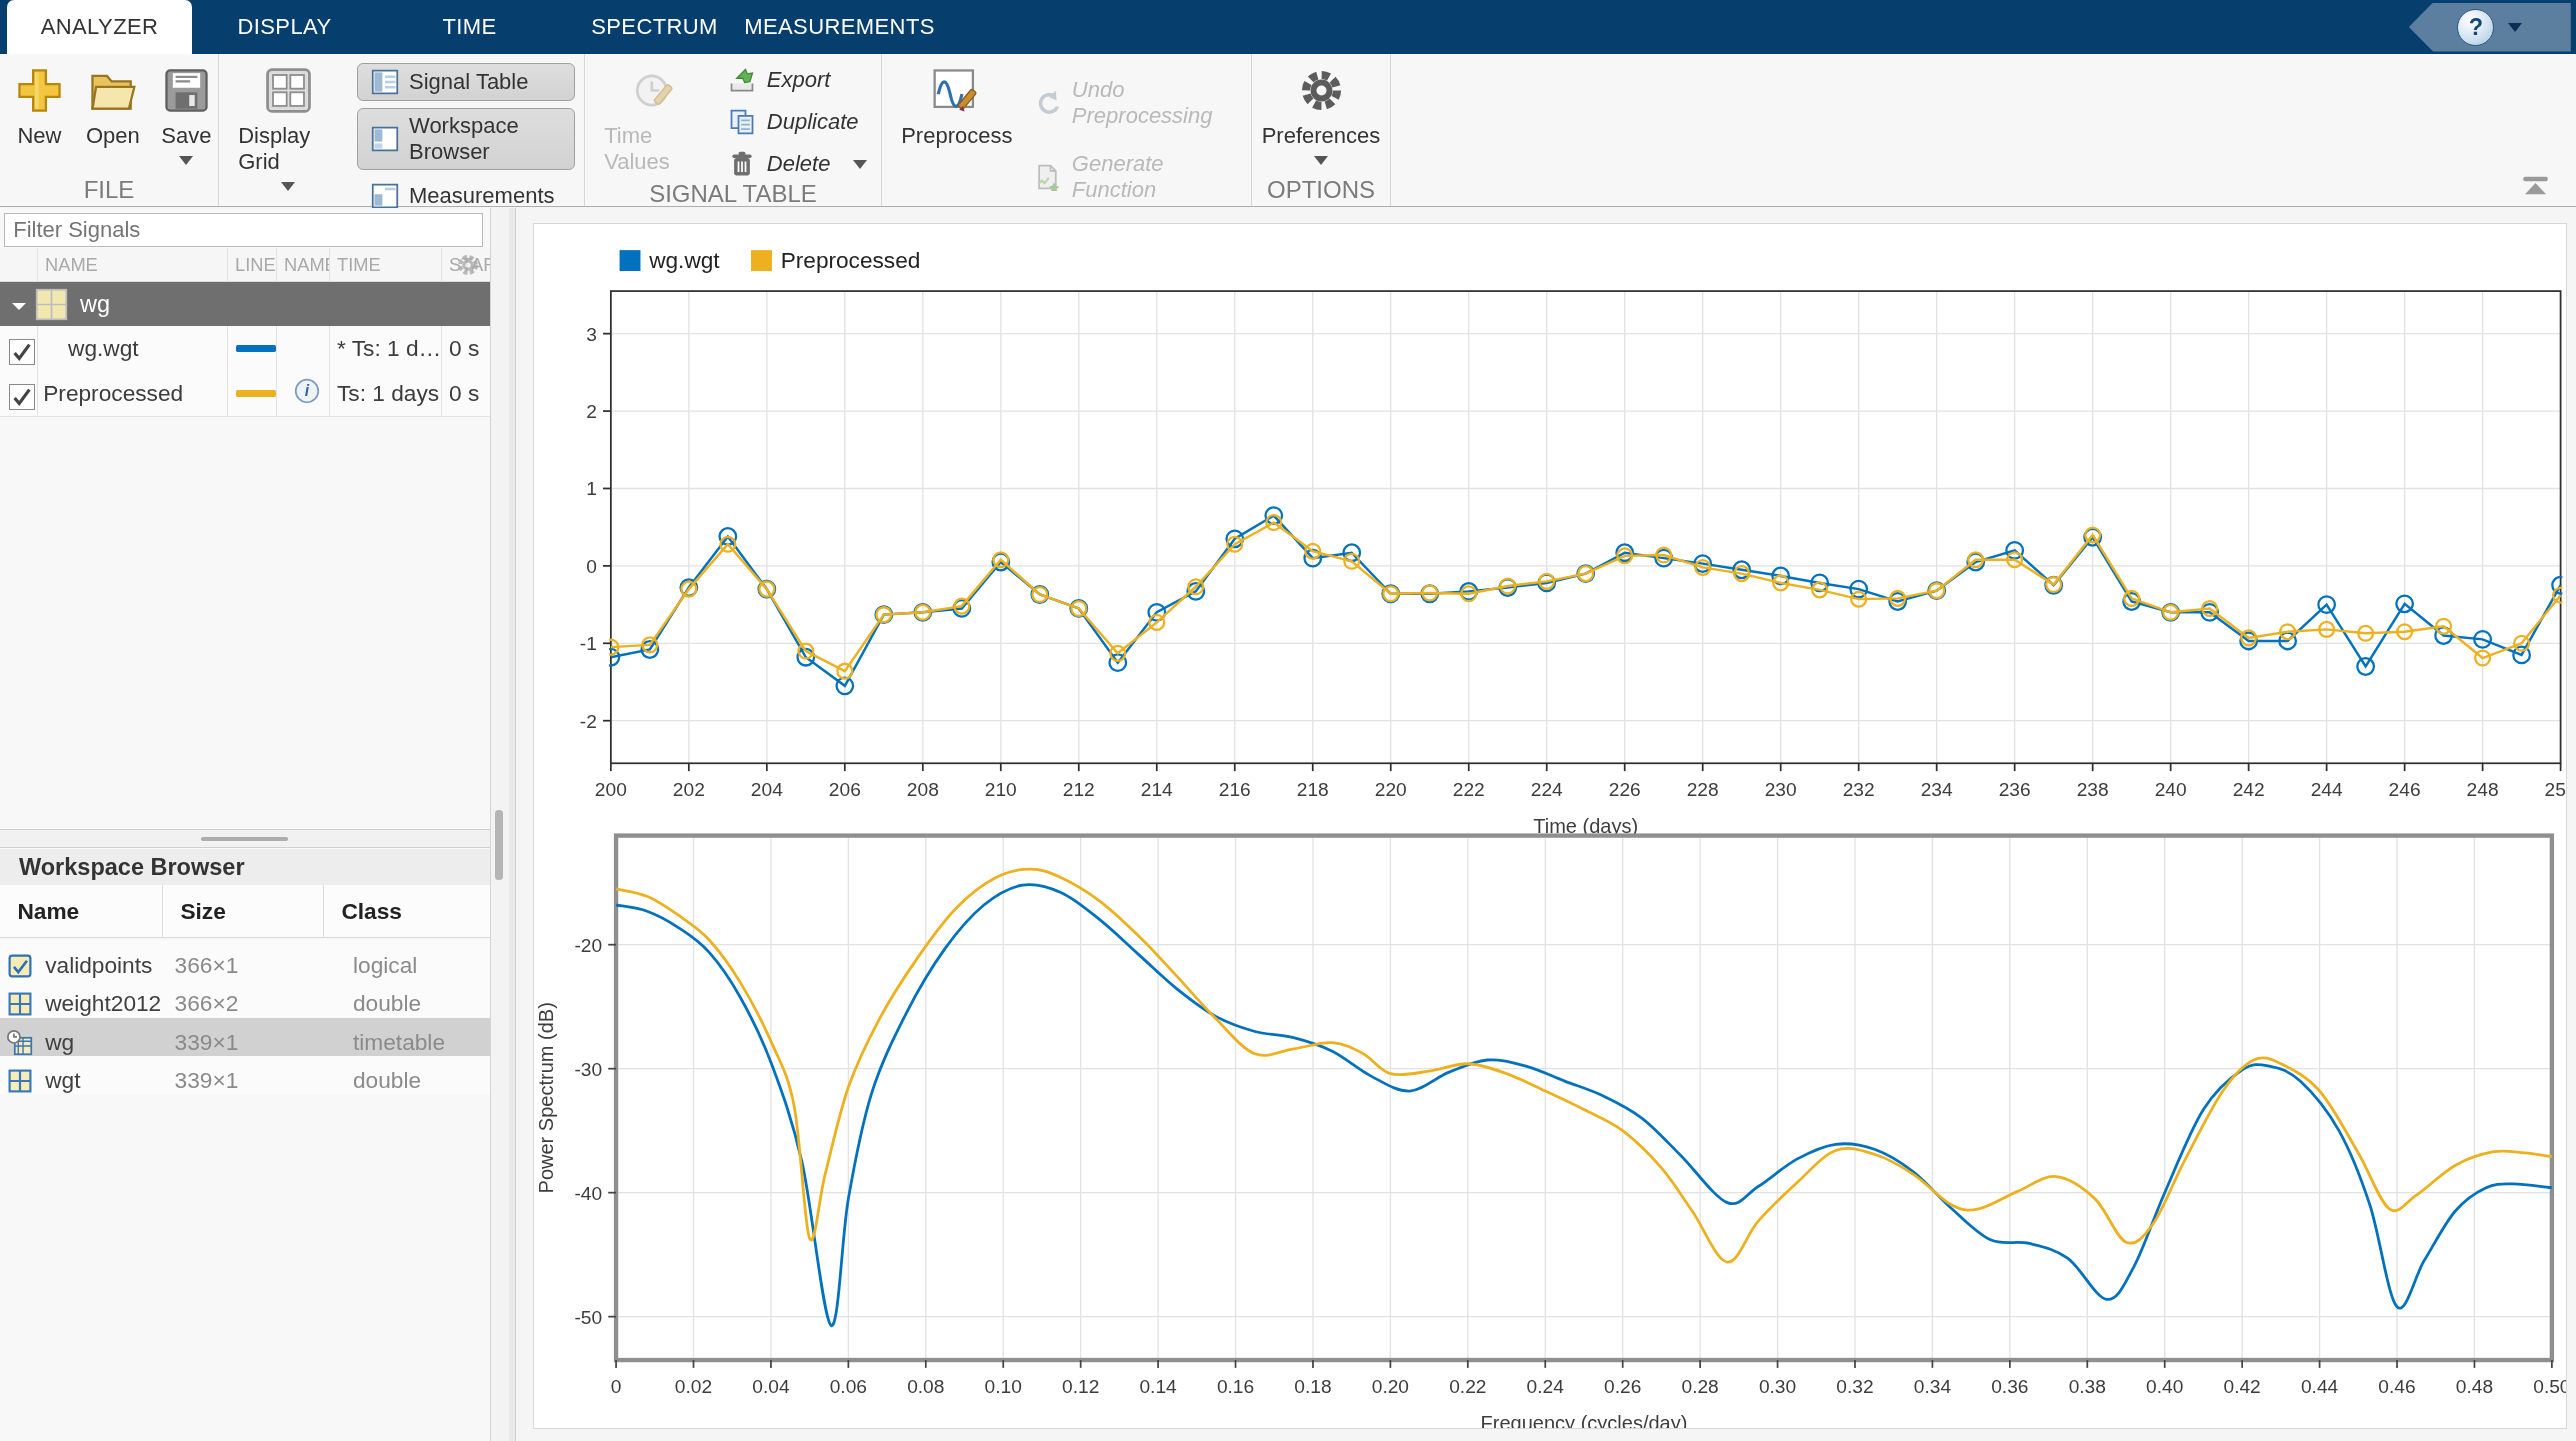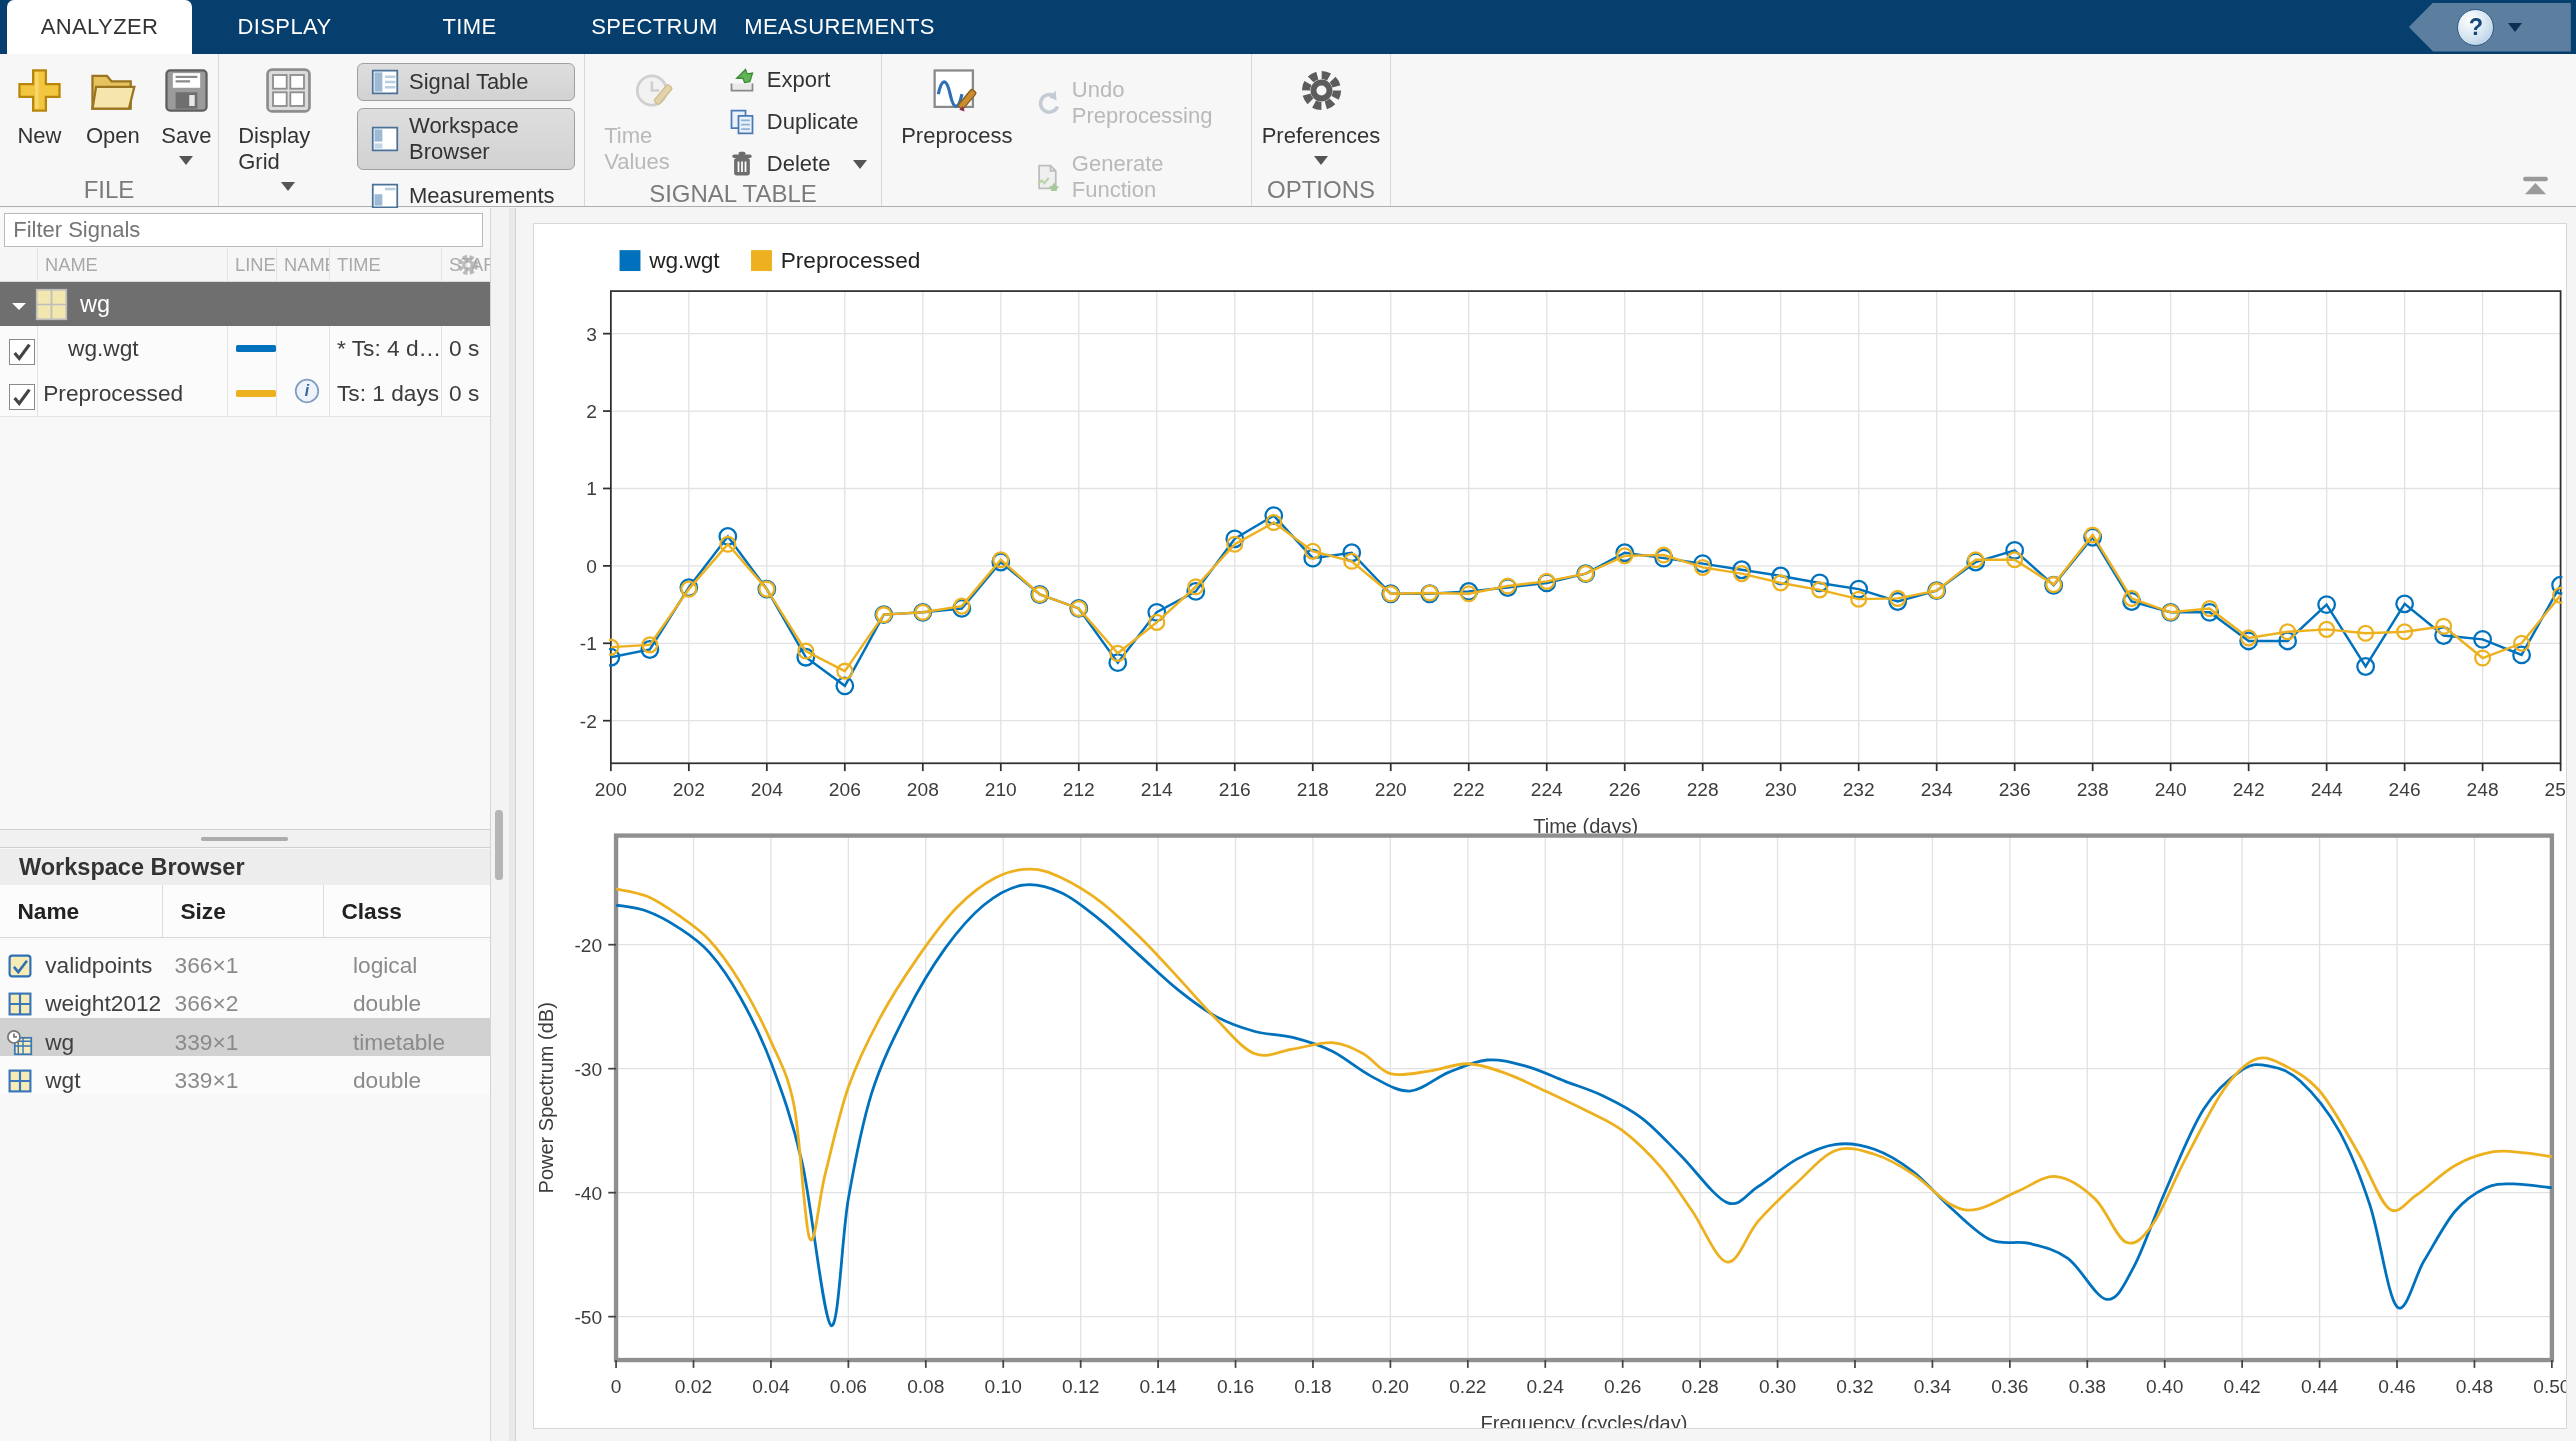--- a/index.html
+++ b/index.html
@@ -24,21 +24,21 @@
   .bigbtn{display:flex;flex-direction:column;align-items:center;margin:0 10.5px;font-size:22px;color:#333;}
   .bigbtn .bicon{width:51px;height:51px;margin:3.5px 0 7px;}
   .bigbtn .blabel{line-height:26px;}
   .bigbtn .caret{margin-top:7px;}
   .disabled{color:#b9b9b9 !important;}
   .togglecol{display:flex;flex-direction:column;gap:6.1px;margin-left:8.7px;margin-top:1.7px;}
   .toggle{display:flex;align-items:center;gap:10.5px;padding:4.4px 12.2px;font-size:22px;color:#333;border:1.7px solid transparent;border-radius:6.1px;}
   .toggle.pressed{background:linear-gradient(#dedede,#d2d2d2);border-color:#9f9f9f;}
   .sicon{width:28px;height:28px;flex:0 0 auto;}
   .stack{display:flex;flex-direction:column;gap:7px;margin-left:5.2px;margin-top:1.7px;}
-  .srow{display:flex;align-items:center;gap:10.5px;font-size:22px;padding:3.5px 5.2px;}
+  .srow{display:flex;align-items:center;gap:10.5px;font-size:22px;padding:3.5px 5.2px;font-style:italic;}
   .collapse{position:absolute;right:22.7px;bottom:8.7px;width:35px;height:22.7px;}
   
   .leftpanel{position:absolute;left:0;top:208px;width:490px;height:1233px;background:#f8f8f8;}
   .filter{position:absolute;left:3.5px;top:5.2px;width:467px;height:30px;background:#fff;border:0.9px solid #b9b9b9;color:#8a8a8a;
           font-size:22px;line-height:30px;padding-left:8.7px;}
   .sighead{position:absolute;left:0;top:40px;width:490px;height:33px;display:flex;color:#a9a9a9;font-size:18.3px;align-items:center;
            border-bottom:0.9px solid #ddd;background:#f6f6f6;}
   .scell{box-sizing:border-box;height:100%;display:flex;align-items:center;padding-left:7px;border-left:0.9px solid #e2e2e2;overflow:hidden;white-space:nowrap;}
   .scell:first-child{border-left:none;}
   .tablegear{position:absolute;right:8.7px;top:3.5px;width:26px;height:26px;opacity:.8;}
@@ -328,21 +328,21 @@
           <div class="scell" style="width: 190px; padding-left: 30px;">
             <span>wg.wgt</span>
           </div>
           <div class="scell" style="width: 49px;">
             <span class="swatch" style="background: rgb(0, 114, 189);"></span>
           </div>
           <div class="scell" style="width: 53px; justify-content: center;">
             <span></span>
           </div>
           <div class="scell" style="width: 112px;">
-            <span>* Ts: 4 d…</span>
+            <span>* Ts: 1 d…</span>
           </div>
           <div class="scell" style="width: 49px;">
             <span>0 s</span>
           </div>
         </div>
         <div class="sigrow" style="top: 163px;">
           <div class="scell" style="width: 37px; justify-content: center;">
             <div class="cbx"><svg viewBox="0 0 26 26">
                 <path d="M5 14l5 6L21 5" fill="none" stroke="#444" stroke-width="3.5"></path>
               </svg></div>

